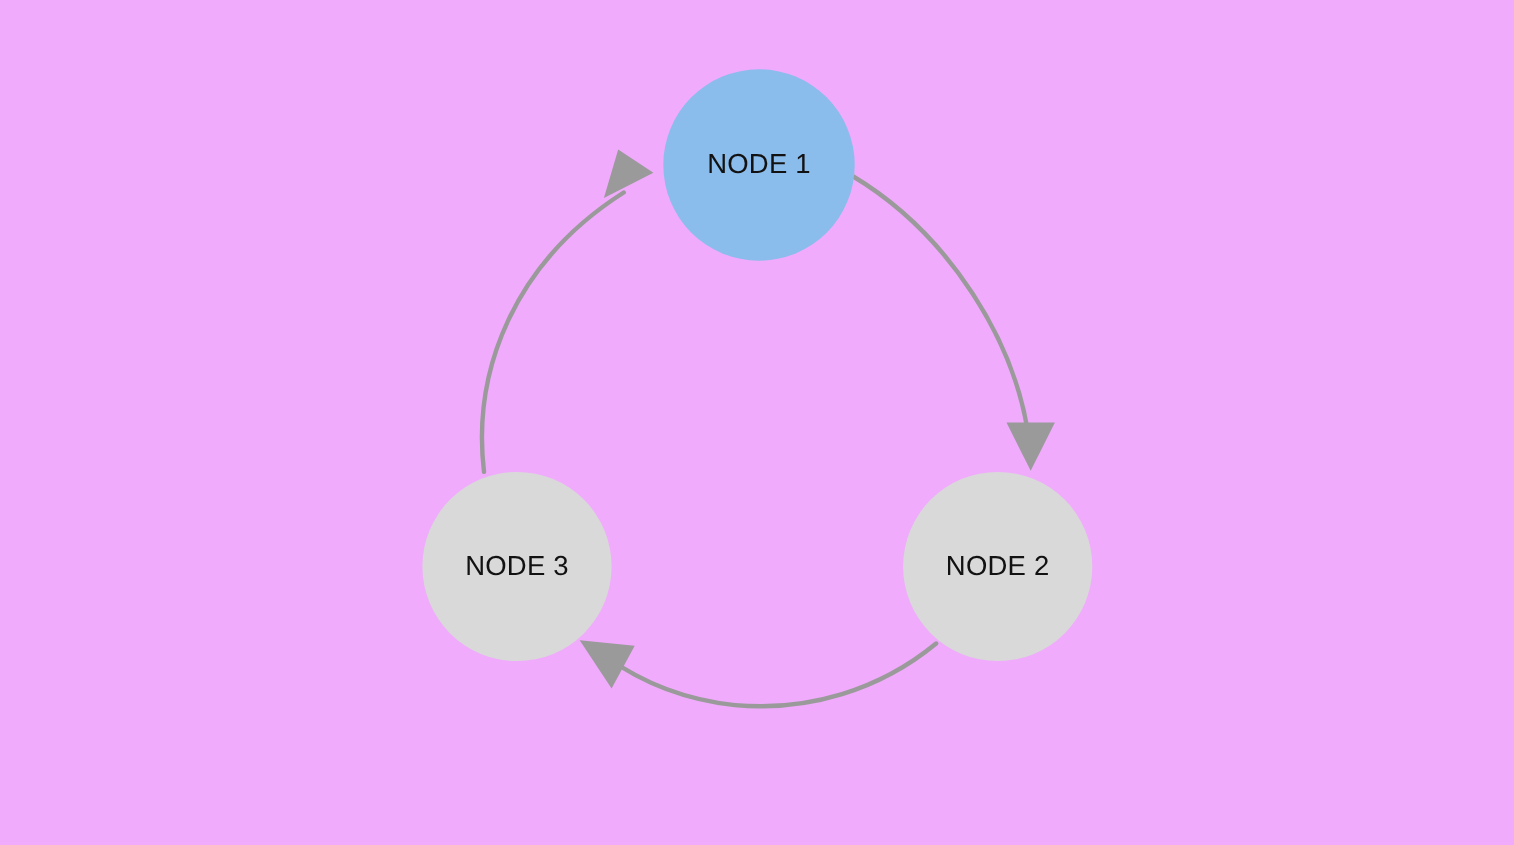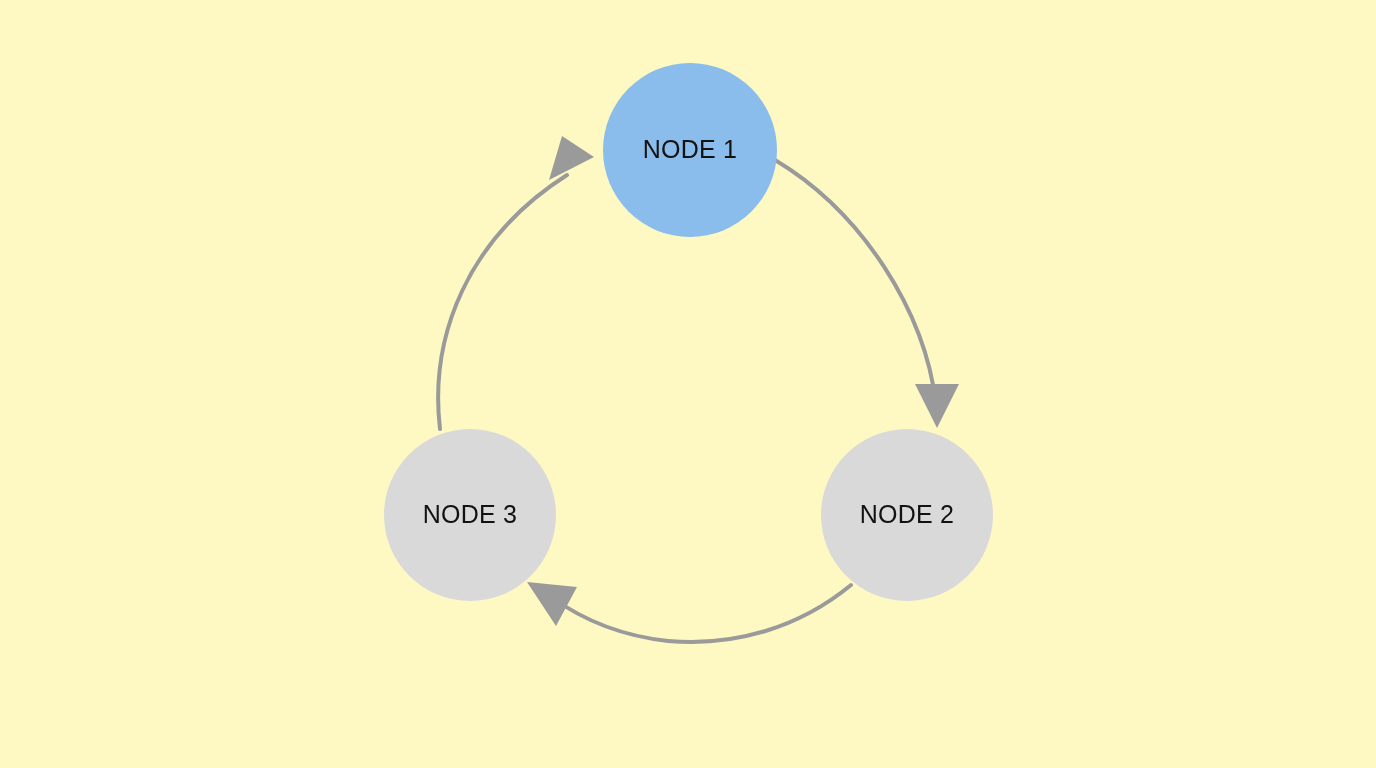--- a/index.html
+++ b/index.html
@@ -32,21 +32,21 @@
     font-size: 25px;
     fill: #121212;
     text-anchor: middle;
     dominant-baseline: middle;
     letter-spacing: 0.2px;
   }
 </style>
 </head>
 <body>
 
-<div id="canvas-root" style="background: #fef9c3;">
+<div id="canvas-root" style="background: #f0abfc;">
 
   <svg id="diagram-svg" viewBox="0 0 1376 768" xmlns="http://www.w3.org/2000/svg">
 
     <g>
 
       <g>
         <path fill="none" stroke="#9a9a9a" stroke-width="4" stroke-linecap="round" d="M 775 160 C 862 212 925 311 936 404"></path>
         <polygon points="937,428 915,384 959,384" fill="#9a9a9a"></polygon>
       </g>
 

